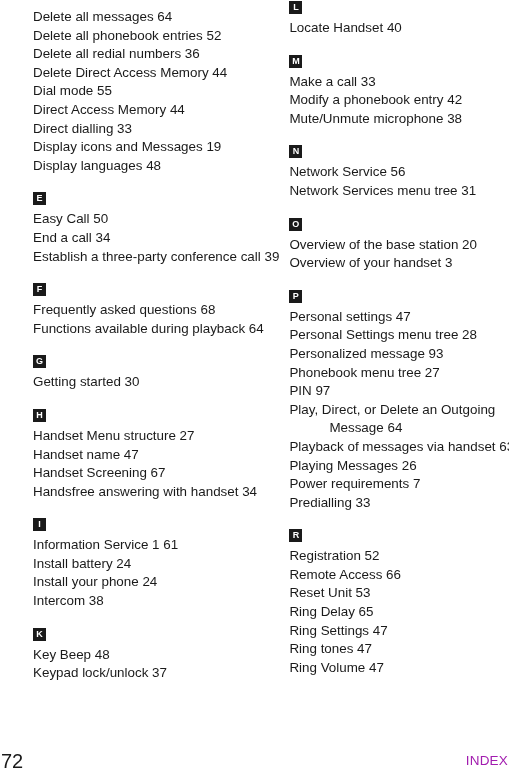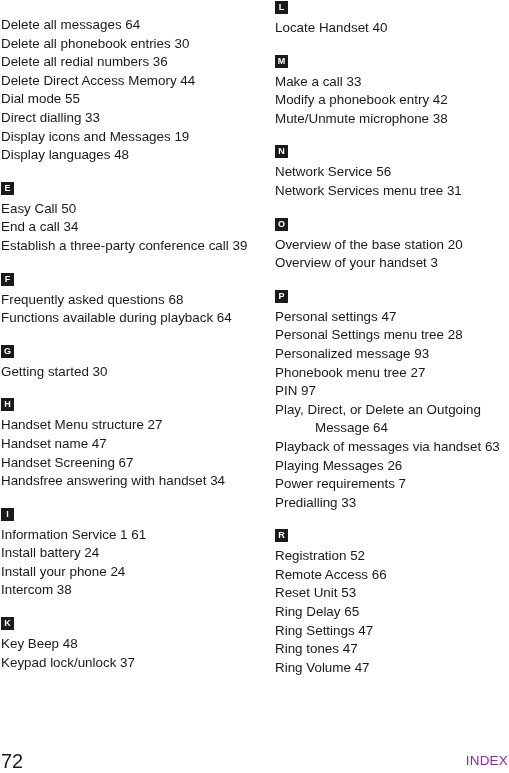--- a/index.html
+++ b/index.html
@@ -34,21 +34,22 @@
     align-items: flex-start;
   }
 
   .column {
     box-sizing: border-box;
   }
 
   .column.left {
     width: 265px;
     padding-left: 1px;
-    padding-top: 16px;
+    padding-top: 8px;
+    margin-left: 32px;
   }
 
   .column.right {
     width: 244px;
     padding-left: 10px;
     padding-top: 1px;
   }
 
   
   .section {
@@ -136,24 +137,25 @@
 </head>
 <body>
 
 <div id="page">
 
   <div class="columns">
     <div class="column left" id="col-left">
         <div class="section">
           <ul class="entries">
             <li class="entry">Delete all messages 64</li>
-            <li class="entry">Delete all phonebook entries 30</li>
+            <li class="entry">Delete all phonebook entries 52</li>
             <li class="entry">Delete all redial numbers 36</li>
             <li class="entry">Delete Direct Access Memory 44</li>
             <li class="entry">Dial mode 55</li>
+            <li class="entry">Direct Access Memory 44</li>
             <li class="entry">Direct dialling 33</li>
             <li class="entry">Display icons and Messages 19</li>
             <li class="entry">Display languages 48</li>
           </ul>
         </div>
         <div class="section"><div class="letter-badge">E</div><ul class="entries">
             <li class="entry">Easy Call 50</li>
             <li class="entry">End a call 34</li>
             <li class="entry">Establish a three-party conference call 39</li>
           </ul></div>

